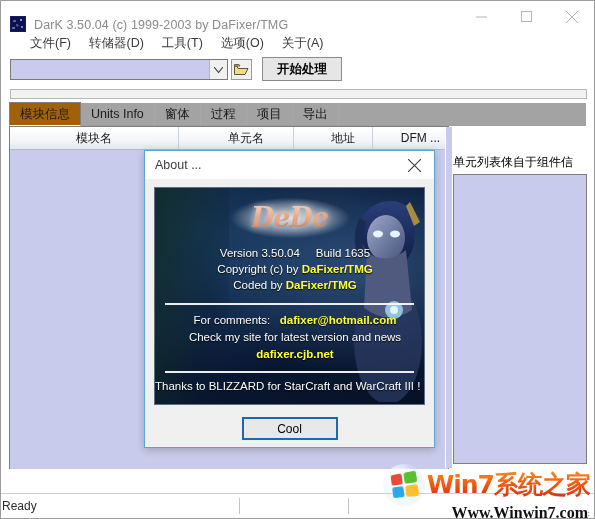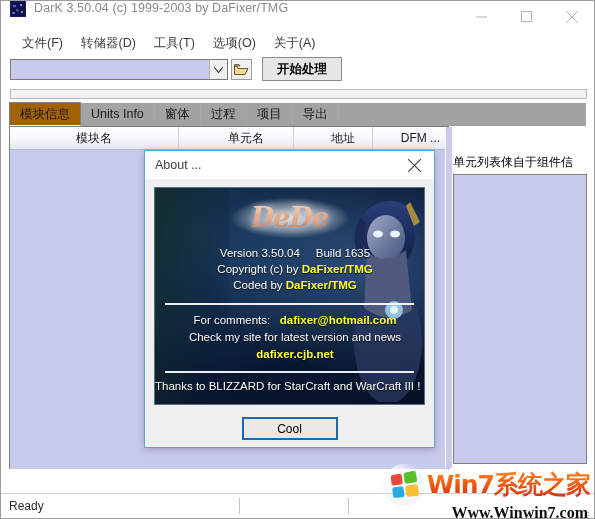--- a/index.html
+++ b/index.html
@@ -15,21 +15,21 @@
     background: #ffffff;
     box-sizing: border-box;
     border: 1px solid #9c9c9c;
     overflow: hidden;
   }
 
   
   .titlebar {
     position: absolute; left: 0; top: 0; right: 0; height: 31px;
     background: #ffffff;
-    display: flex; align-items: flex-start;
+    display: flex; align-items: flex-end;
   }
   .tb-icon {
     width: 16px; height: 16px; margin-left: 9px; margin-right: 8px;
     background: #10104a;
     background-image:
       radial-gradient(circle at 25% 30%, #4a6ad0 0 1.2px, transparent 1.3px),
       radial-gradient(circle at 70% 20%, #7d9ce8 0 1.2px, transparent 1.3px),
       radial-gradient(circle at 45% 60%, #3554b0 0 1.2px, transparent 1.3px),
       radial-gradient(circle at 80% 72%, #6688dd 0 1.2px, transparent 1.3px),
       radial-gradient(circle at 18% 80%, #5577cc 0 1.2px, transparent 1.3px);
@@ -47,21 +47,21 @@
     display: flex; align-items: center; justify-content: center;
     color: #b4b4b4;
   }
   .tb-btn svg { display: block; }
 
   
   .menubar {
     position: absolute; left: 0; top: 31px; right: 0; height: 22px;
     background: #ffffff;
     display: flex; align-items: center;
-    padding-left: 12px;
+    padding-left: 20px;
     box-sizing: border-box;
   }
   .menu-item {
     font-size: 12.5px; color: #3a3a3a;
     padding: 0 9px; line-height: 22px;
     white-space: nowrap;
   }
 
   
   .toolbar {
@@ -184,21 +184,21 @@
 
   
   .statusbar {
     position: absolute; left: 0; bottom: 0; right: 0; height: 24px;
     background: #ffffff;
     border-top: 1px solid #d0d0d0;
     display: flex; align-items: center;
   }
   .status-cell {
     font-size: 12px; color: #2b2b2b;
-    padding-left: 8px;
+    padding-left: 1px;
     height: 18px; line-height: 18px;
     box-sizing: border-box;
   }
   .status-sep { width: 1px; height: 16px; background: #c4c4c4; }
   .status-grip {
     position: absolute; right: 3px; bottom: 2px;
     width: 12px; height: 12px;
   }
 
   

